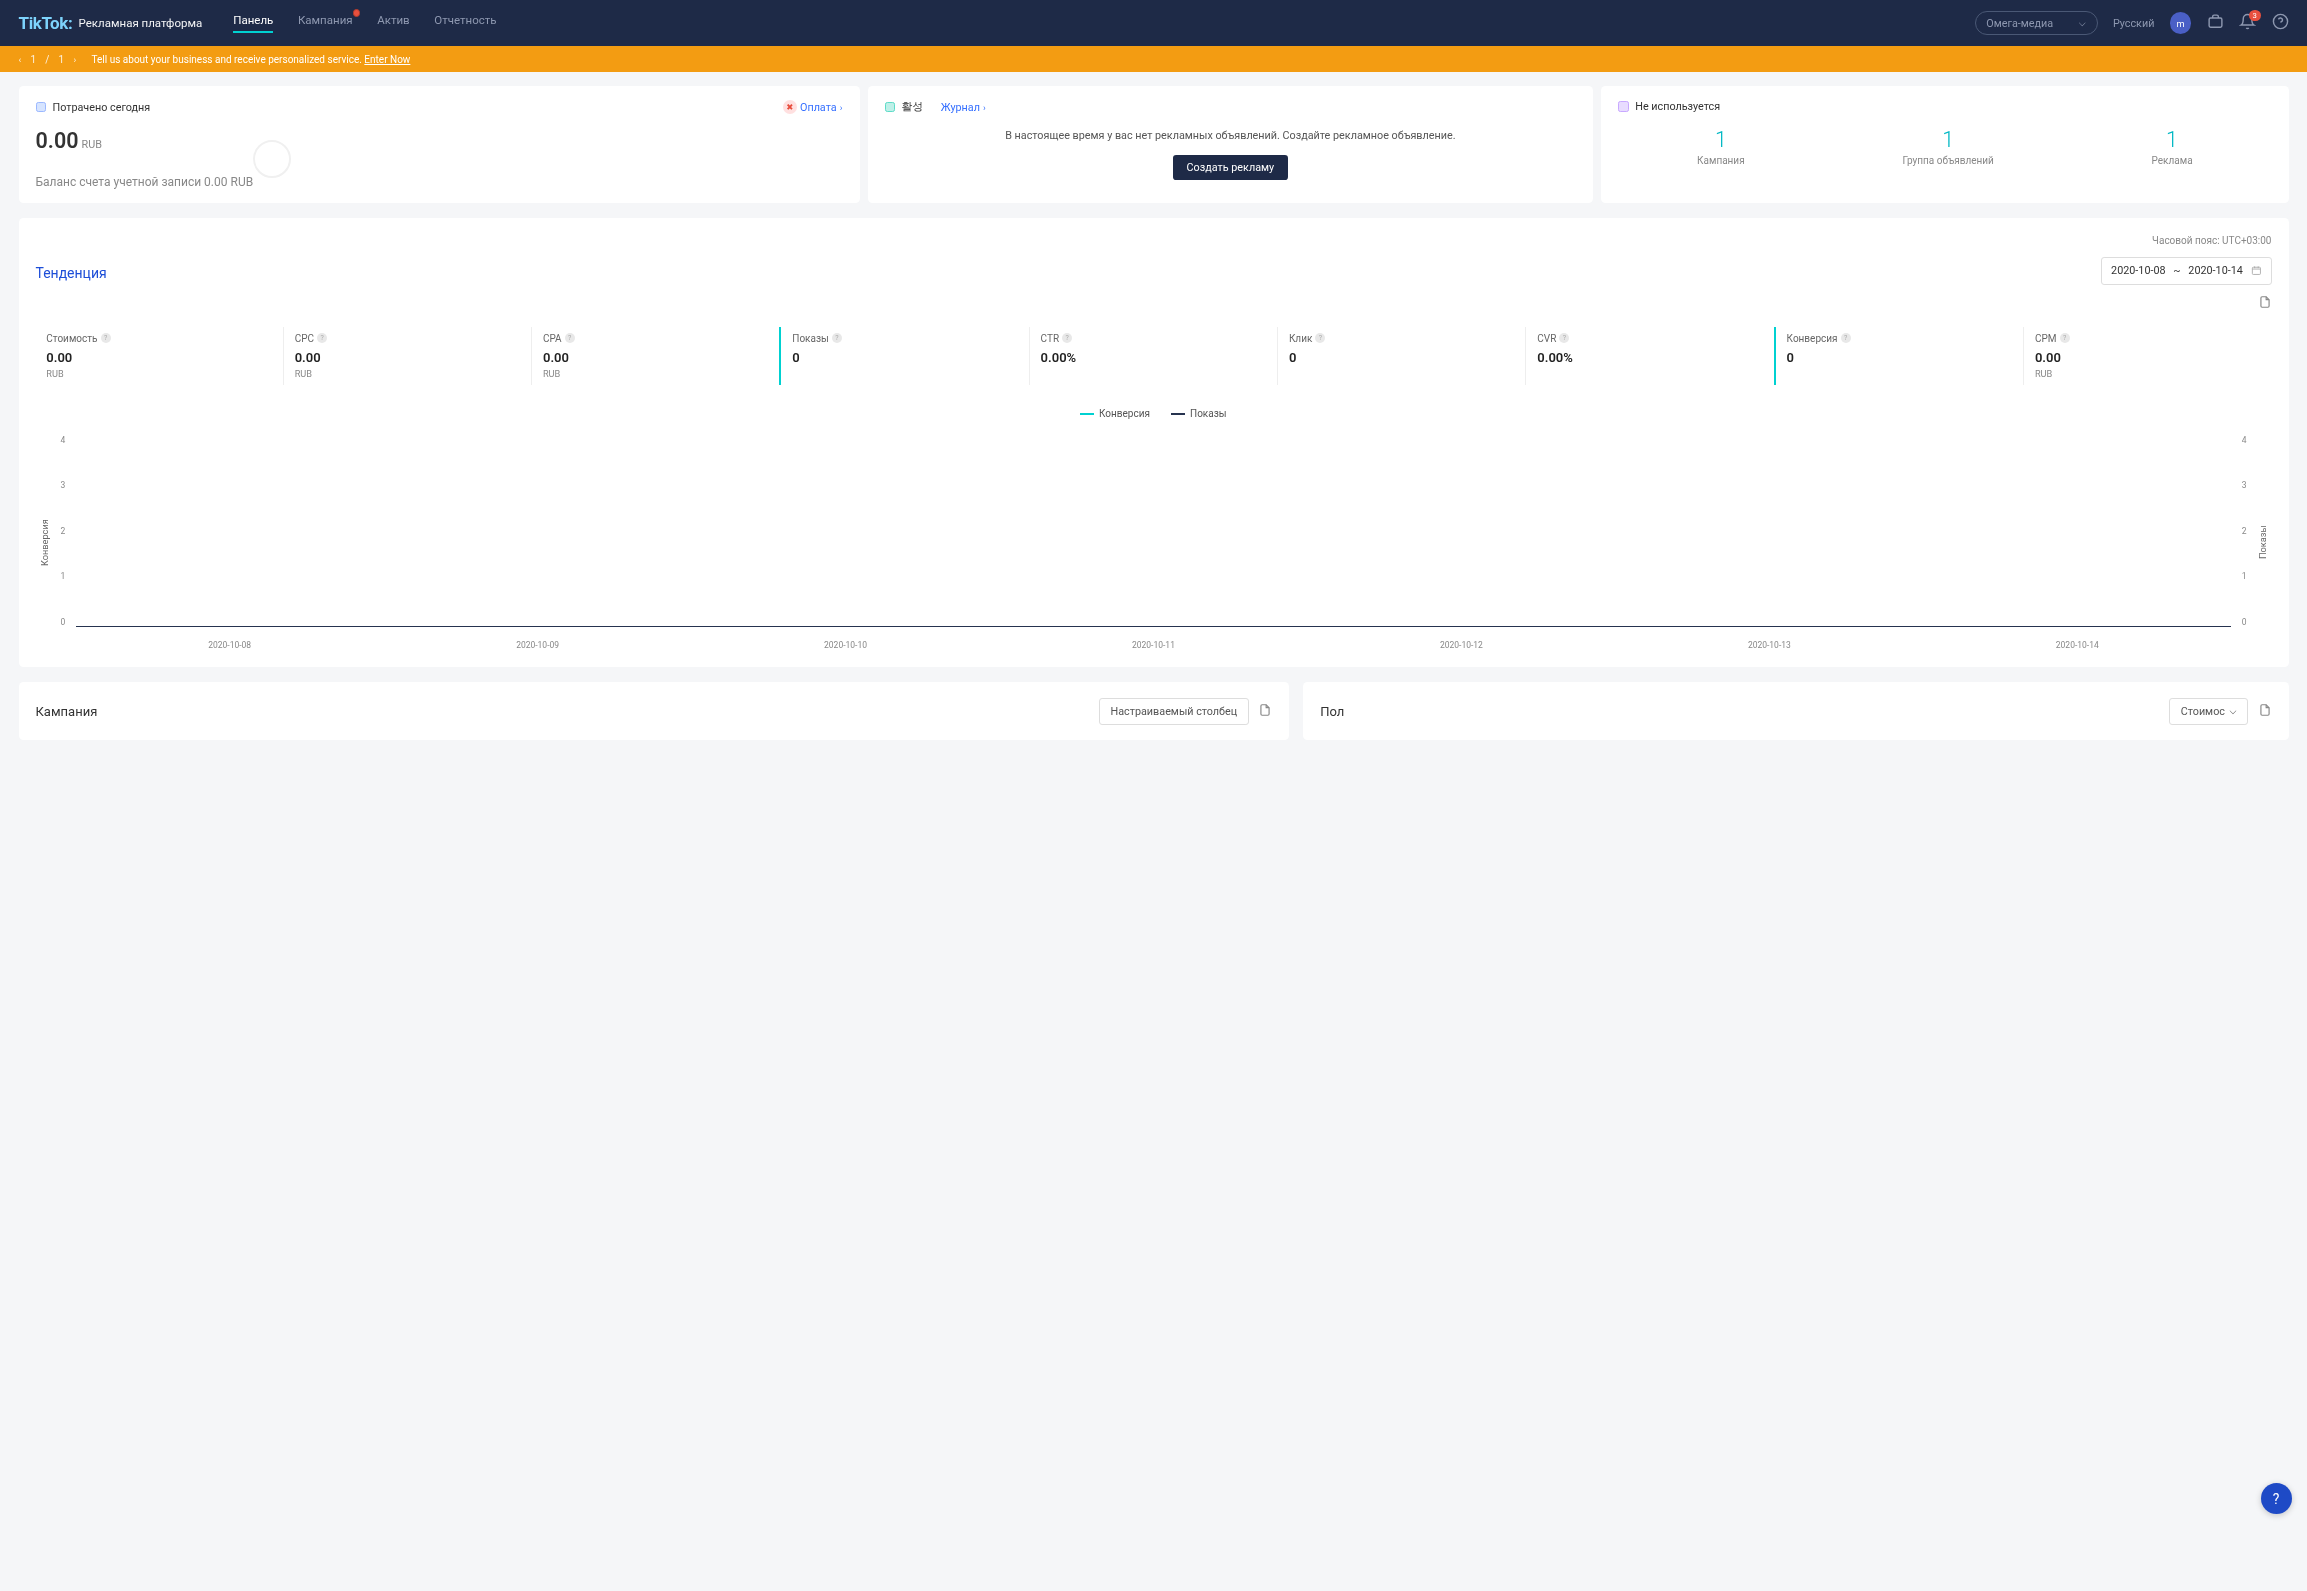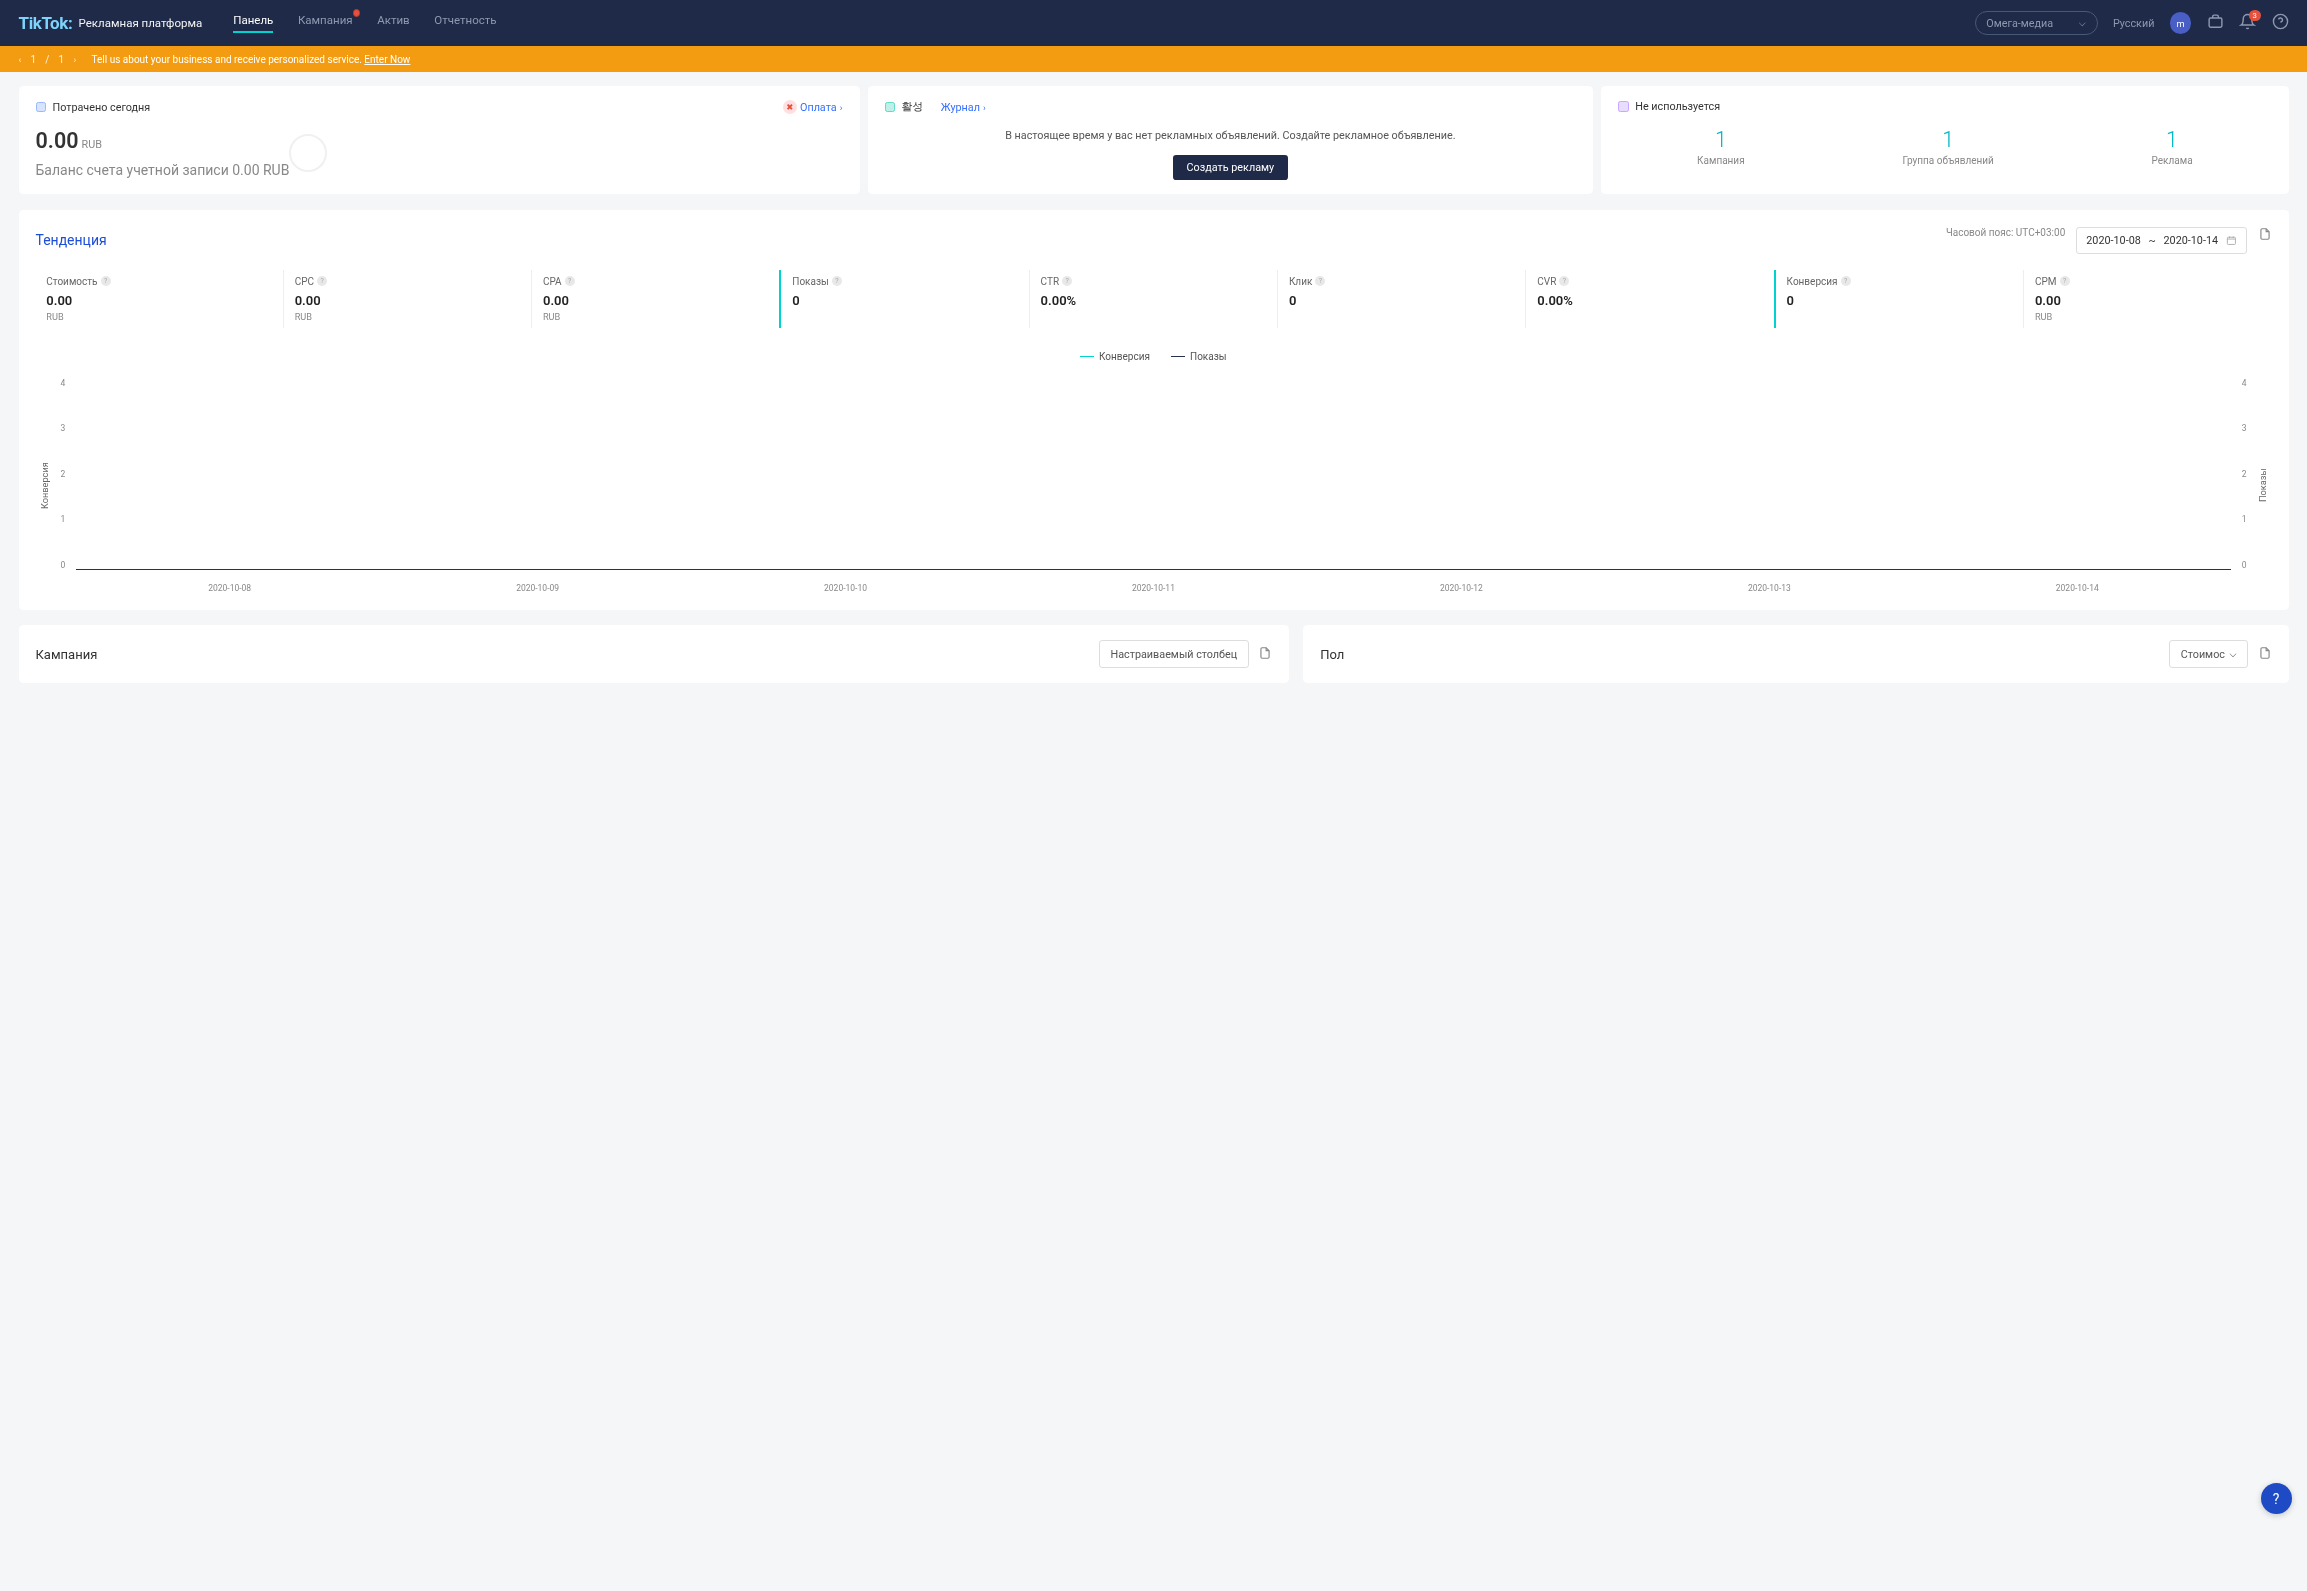--- a/index.html
+++ b/index.html
@@ -29,31 +29,31 @@
 .card-header { display: flex; align-items: center; justify-content: space-between; margin-bottom: 14px; }
 .card-title { display: flex; align-items: center; gap: 6.2px; font-size: 10.8px; color: #333; }
 .card-title .sq-icon { width: 10.8px; height: 10.8px; border-radius: 2.3px; display: inline-block; }
 .sq-blue { background: #d6e4ff; border: 0.8px solid #9bb8ff; }
 .sq-teal { background: #bef0e8; border: 0.8px solid #5edcc8; }
 .sq-purple { background: #e8dcff; border: 0.8px solid #c8a8ff; }
 .card-link { color: #3670ff; font-size: 10.8px; display: flex; align-items: center; gap: 3.1px; cursor: pointer; }
 .card-link .red-dot { width: 14px; height: 14px; background: #ffe0e0; border-radius: 50%; display: flex; align-items: center; justify-content: center; color: #e74c3c; font-size: 8.5px; }
 .big-num { font-size: 21.5px; font-weight: 600; color: #333; display: inline; }
 .big-sub { font-size: 10.8px; color: #888; margin-left: 3.1px; }
-.balance { font-size: 14px; color: #888; margin-top: 9px; }
+.balance { font-size: 12px; color: #888; margin-top: 22px; }
 .msg-text { text-align: center; color: #555; font-size: 10.8px; line-height: 1.5; margin-bottom: 10.8px; }
 .btn-primary { background: #1e2a47; color: #fff; border: none; border-radius: 3.1px; padding: 6.2px 14px; font-size: 10.8px; cursor: pointer; display: block; margin: 0 auto; }
 .stats3 { display: flex; justify-content: space-around; margin-top: 7.7px; }
 .stat3 { text-align: center; }
 .stat3-num { font-size: 21.5px; color: #00b8c4; font-weight: 300; }
 .stat3-lbl { font-size: 10px; color: #888; margin-top: 3.1px; }
 .tend-card { background: #fff; border-radius: 4.6px; padding: 17px; margin-bottom: 15.4px; }
 .tend-header { display: flex; align-items: center; justify-content: space-between; margin-bottom: 15.4px; }
 .tend-title { font-size: 14px; color: #1d4ed8; }
-.tend-right { display: flex; align-items: flex-start; gap: 10.8px; font-size: 10px; color: #888; }
+.tend-right { display: flex; align-items: flex-end; gap: 10.8px; font-size: 10px; color: #888; flex-direction: column; }
 .date-picker { background: #fff; border: 0.8px solid #ddd; border-radius: 3.1px; padding: 6.2px 9.2px; display: flex; align-items: center; gap: 7.7px; font-size: 10.8px; color: #333; cursor: pointer; }
 .export-icon { color: #888; cursor: pointer; }
 .metrics { display: flex; border-bottom: 0; margin-bottom: 23px; }
 .metric { flex: 1; padding: 6.2px 10.8px; border-left: 0.8px solid #eee; }
 .metric:first-child { border-left: none; }
 .metric.active { border-left: 2.3px solid #00d1d1; }
 .metric-lbl { font-size: 10px; color: #666; display: flex; align-items: center; gap: 3.1px; margin-bottom: 6.2px; }
 .metric-lbl .q { width: 10px; height: 10px; border-radius: 50%; background: #e8e8e8; color: #aaa; font-size: 7px; display: flex; align-items: center; justify-content: center; }
 .metric-val { font-size: 13px; font-weight: 600; color: #222; }
 .metric-unit { font-size: 9.2px; color: #888; margin-top: 3.1px; }

